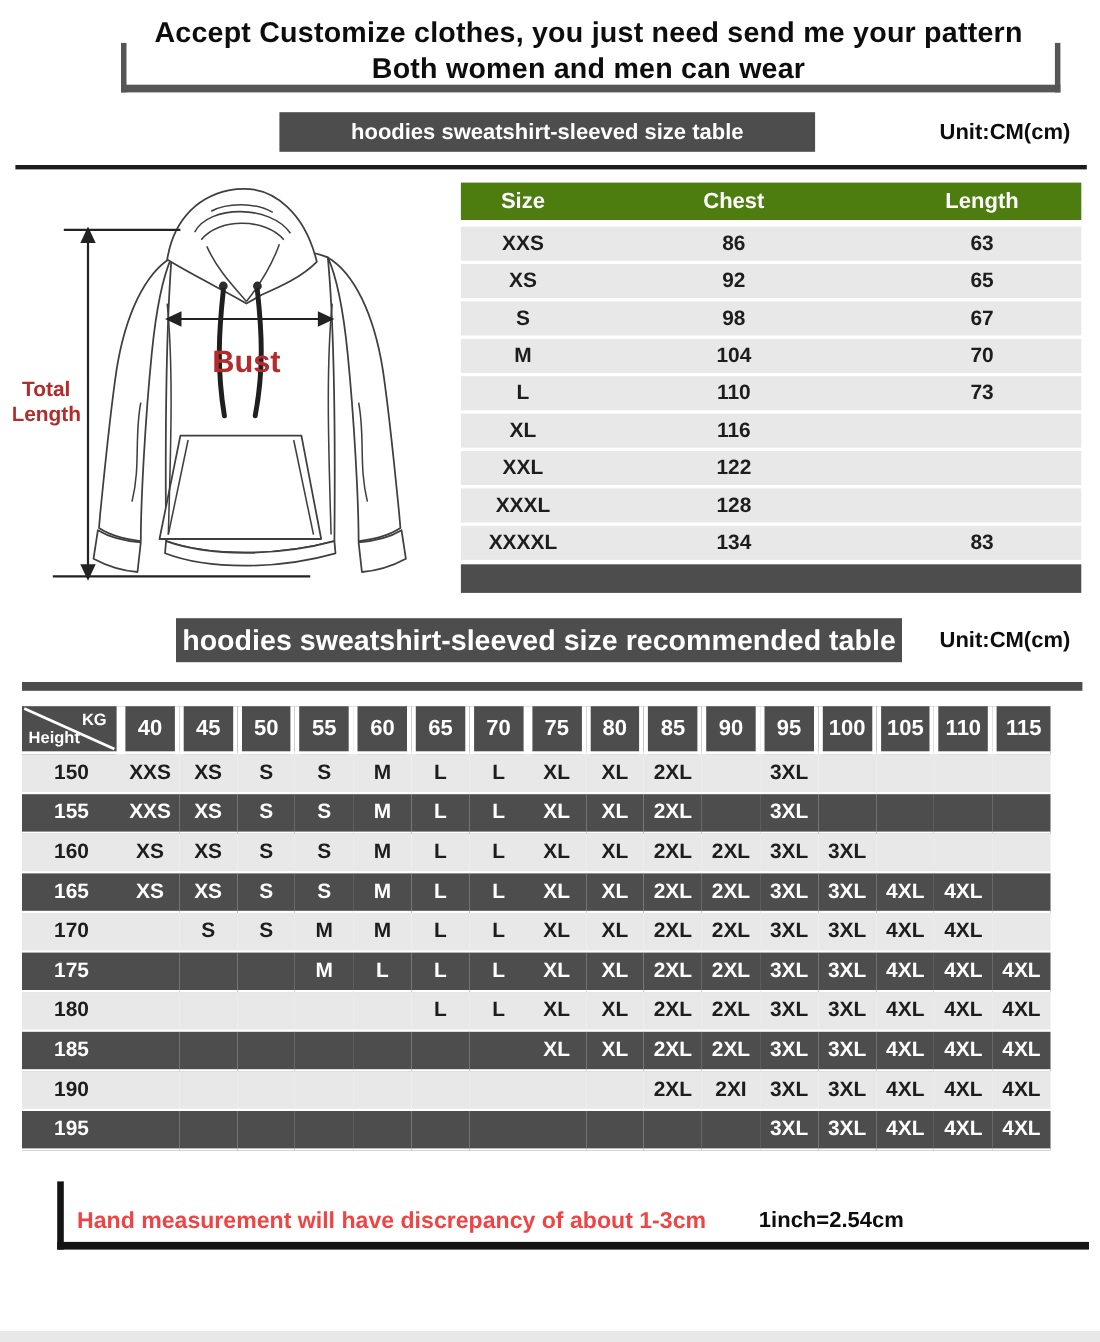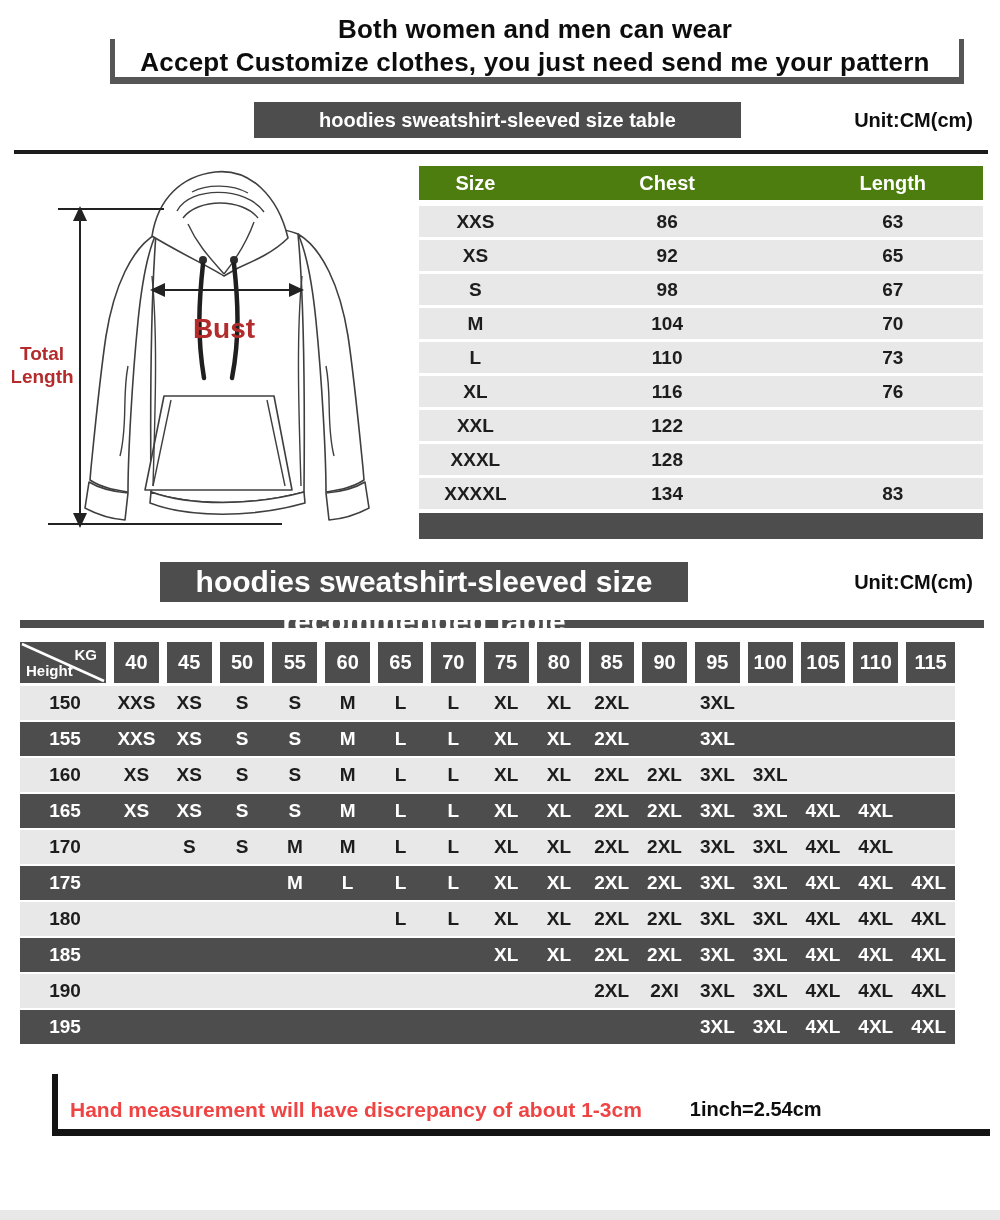--- a/index.html
+++ b/index.html
@@ -27,21 +27,21 @@
   }
 
   
   .banner-row { display: flex; align-items: center; }
   .banner {
     background: #4d4d4d; color: #fff; font-weight: bold; text-align: center;
   }
   .banner1-row { margin-top: 6px; }
   .banner1 { margin-left: 254px; width: 487px; height: 36px; line-height: 36px; font-size: 20px; }
   .banner2-row { margin-top: 10px; }
-  .banner2 { margin-left: 160px; width: 528px; height: 40px; line-height: 40px; font-size: 30px; }
+  .banner2 { margin-left: 160px; width: 660px; height: 40px; line-height: 40px; font-size: 26px; }
   .unit { margin-left: auto; margin-right: 27px; font-size: 20px; font-weight: bold; color: #0d0d0d; }
 
   .divider { height: 4px; background: #1c1c1c; margin: 12px 12px 0 14px; }
   .thick-rule { height: 8px; background: #4d4d4d; margin: 18px 16px 0 20px; }
 
   
   .section1 { position: relative; height: 398px; }
   .hoodie-svg { position: absolute; left: 12px; top: 2px; }
 
   .size-table { position: absolute; left: 419px; top: 12px; width: 564px; }
@@ -91,22 +91,22 @@
 
   .bottom-strip { position: absolute; left: 0; bottom: 0; width: 100%; height: 10px; background: #e8e8e8; }
 </style>
 </head>
 <body>
 
 <div class="page">
 
   <div class="title-block">
     <div class="bracket"></div>
+    <div class="title-line">Accept Customize clothes, you just need send me your pattern</div>
     <div class="title-line">Both women and men can wear</div>
-    <div class="title-line">Accept Customize clothes, you just need send me your pattern</div>
   </div>
 
   <div class="banner-row banner1-row">
     <div class="banner banner1">hoodies sweatshirt-sleeved size  table</div>
     <span class="unit">Unit:CM(cm)</span>
   </div>
 
   <div class="divider"></div>
 
   <div class="section1">
@@ -194,21 +194,20 @@
             <span class="c2">70</span>
           </div>
           <div class="s-row">
             <span class="c0">L</span>
             <span class="c1">110</span>
             <span class="c2">73</span>
           </div>
           <div class="s-row">
             <span class="c0">XL</span>
             <span class="c1">116</span>
-            <span class="c2">76</span>
           </div>
           <div class="s-row">
             <span class="c0">XXL</span>
             <span class="c1">122</span>
           </div>
           <div class="s-row">
             <span class="c0">XXXL</span>
             <span class="c1">128</span>
           </div>
           <div class="s-row">

